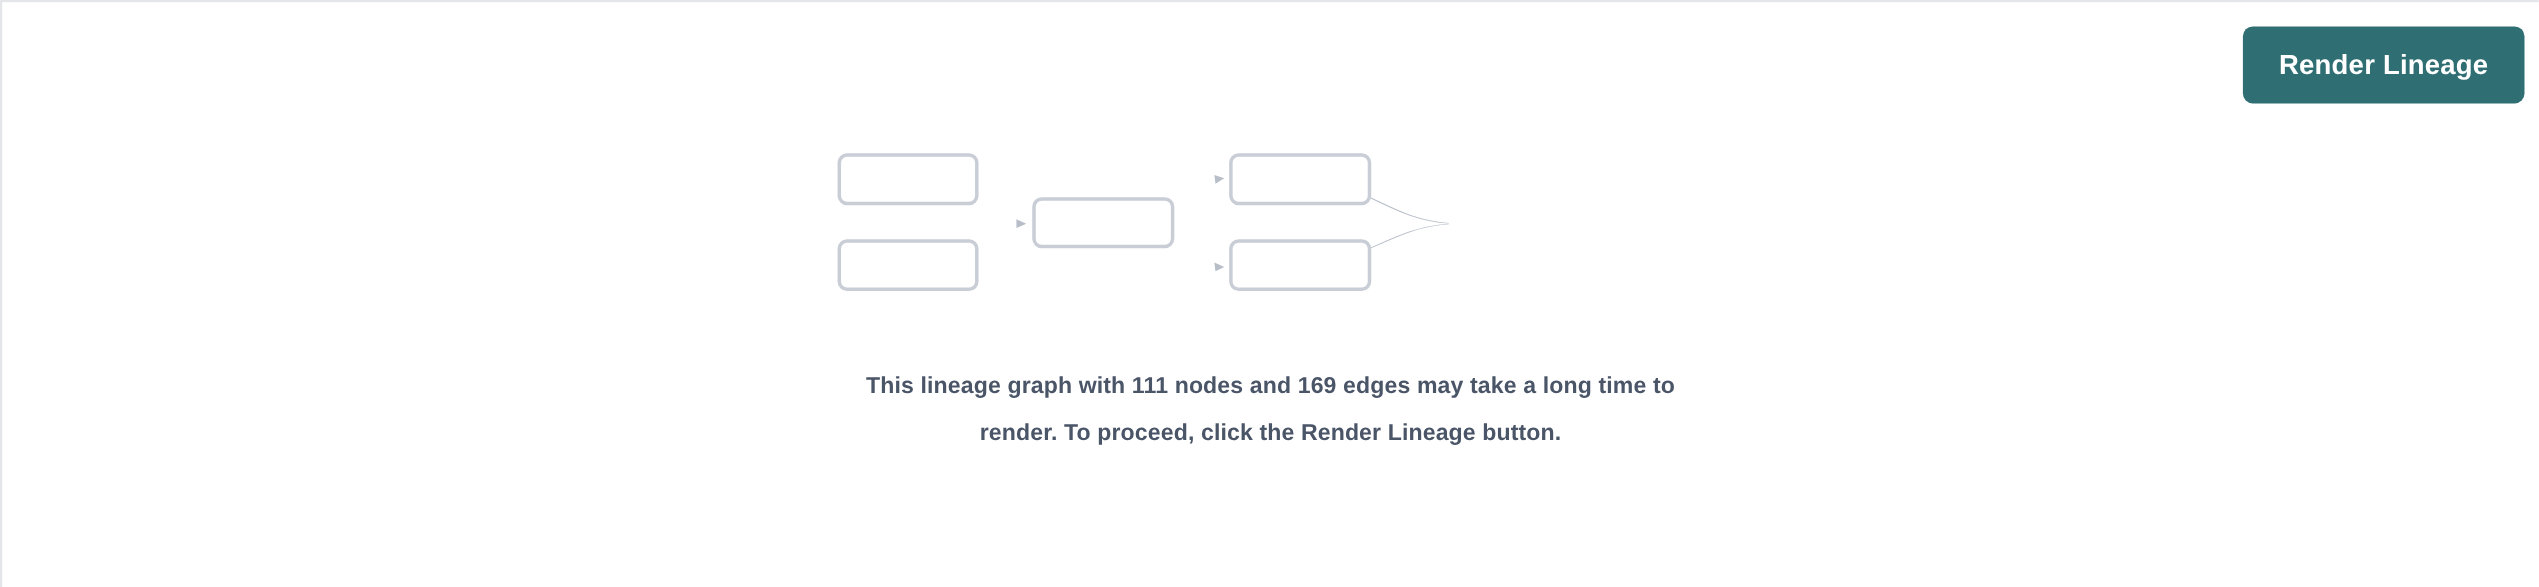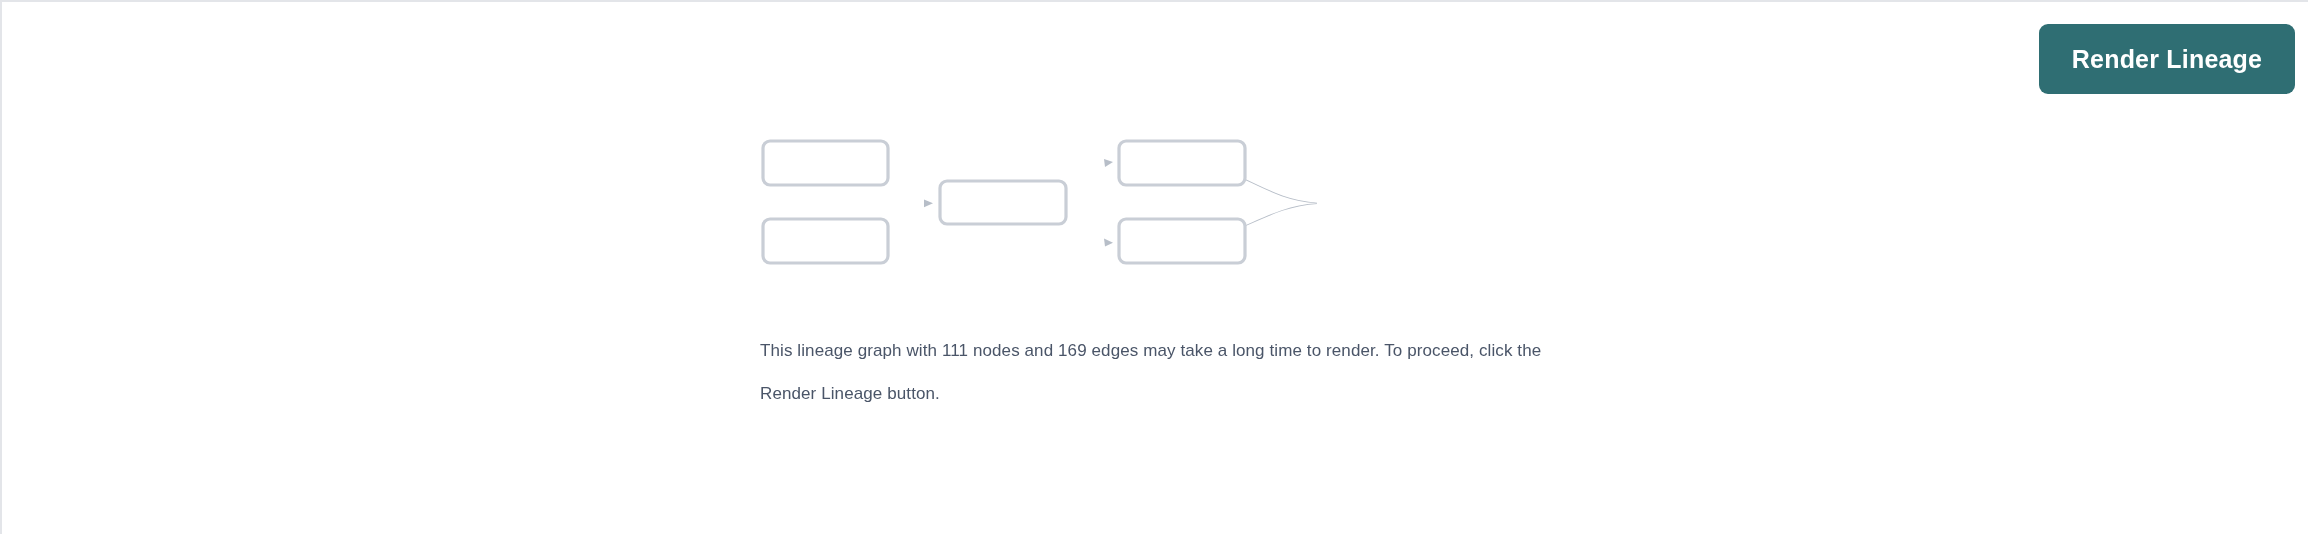--- a/index.html
+++ b/index.html
@@ -72,24 +72,25 @@
     fill: #b7bec8;
   }
 
   
   .warning-text {
     position: absolute;
     left: 50%;
     transform: translateX(-50%);
     top: 327px;
     width: 790px;
+    text-align: center;
     color: #4a5568;
     font-family: "Liberation Sans", sans-serif;
-    font-size: 17px;
-    font-weight: normal;
+    font-size: 21px;
+    font-weight: bold;
     line-height: 43px;
     letter-spacing: 0.1px;
   }
 </style>
 </head>
 <body>
 
 <div class="panel">
 
   <button class="render-button">Render Lineage</button>

